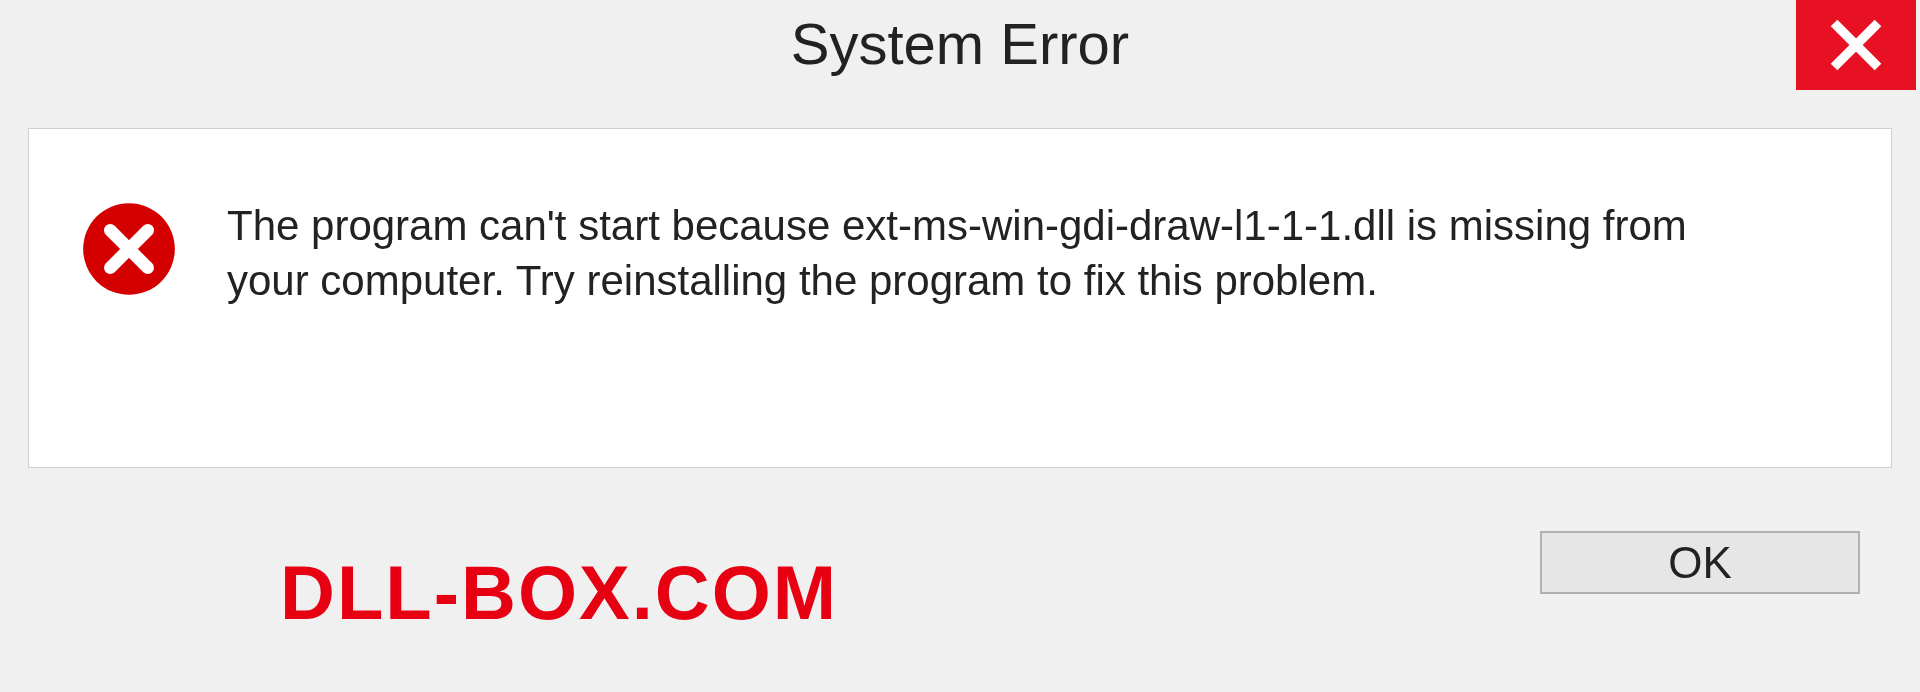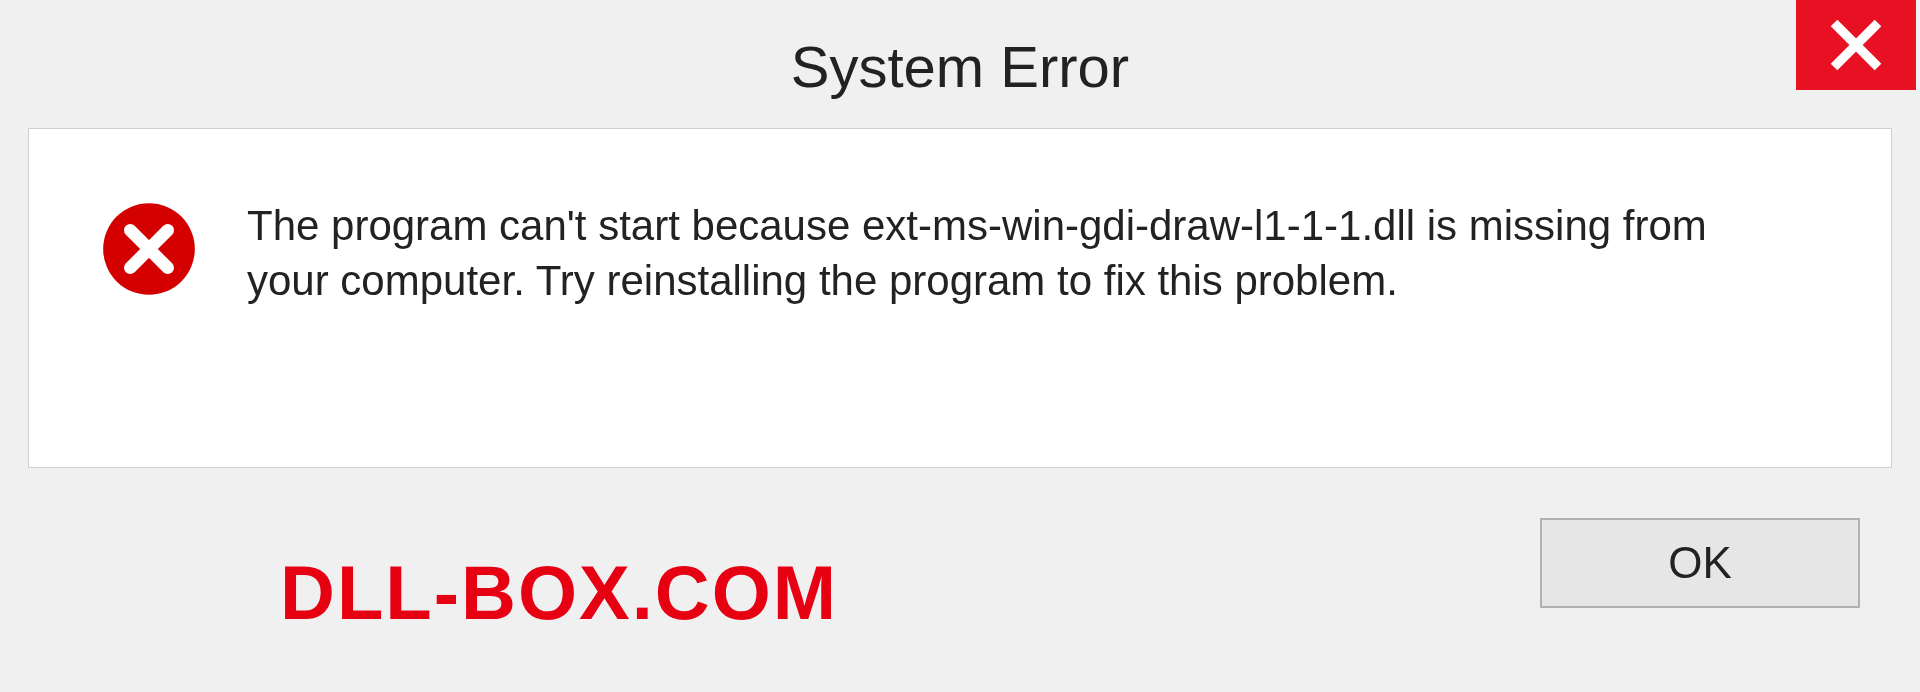--- a/index.html
+++ b/index.html
@@ -17,21 +17,21 @@
     }
     .dialog {
       width: 100%;
       height: 100%;
       background: #f0f0f0;
       position: relative;
     }
     .titlebar {
       display: flex;
       justify-content: center;
-      align-items: flex-end;
+      align-items: flex-start;
       position: relative;
       height: 100px;
       padding-top: 10px;
     }
     .dialog-title {
       font-size: 58px;
       font-weight: 400;
       color: #222;
     }
     .close-btn {
@@ -50,21 +50,21 @@
       width: 56px;
       height: 56px;
     }
     .content-panel {
       margin: 28px 28px 0 28px;
       background: #ffffff;
       border: 1px solid #d0d0d0;
       height: 340px;
       display: flex;
       align-items: flex-start;
-      padding: 70px 60px 0 70px;
+      padding: 70px 60px 0 50px;
     }
     .error-icon-wrap {
       flex: 0 0 auto;
       margin-right: 48px;
     }
     .error-icon-wrap svg {
       width: 100px;
       height: 100px;
     }
     .error-message {
@@ -89,21 +89,21 @@
       left: 280px;
       bottom: 56px;
       font-size: 76px;
       font-weight: 800;
       letter-spacing: 2px;
       color: #e60012;
       font-family: Arial, "Helvetica Neue", sans-serif;
     }
     .ok-btn {
       width: 320px;
-      height: 90px;
+      height: 63px;
       background: #e6e6e6;
       border: 2px solid #b0b0b0;
       font-size: 44px;
       color: #222;
       display: flex;
       align-items: center;
       justify-content: center;
       cursor: pointer;
       font-family: inherit;
     }

